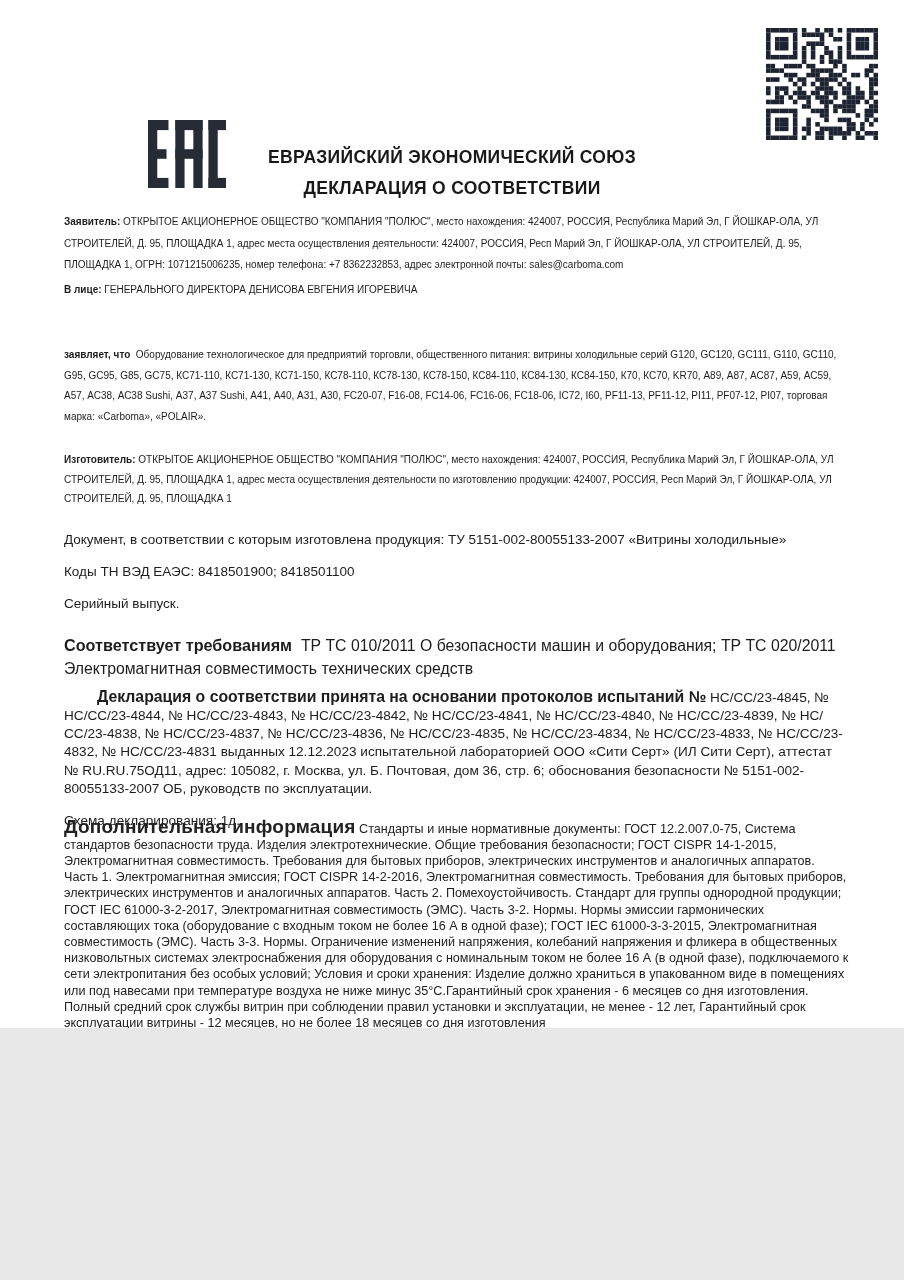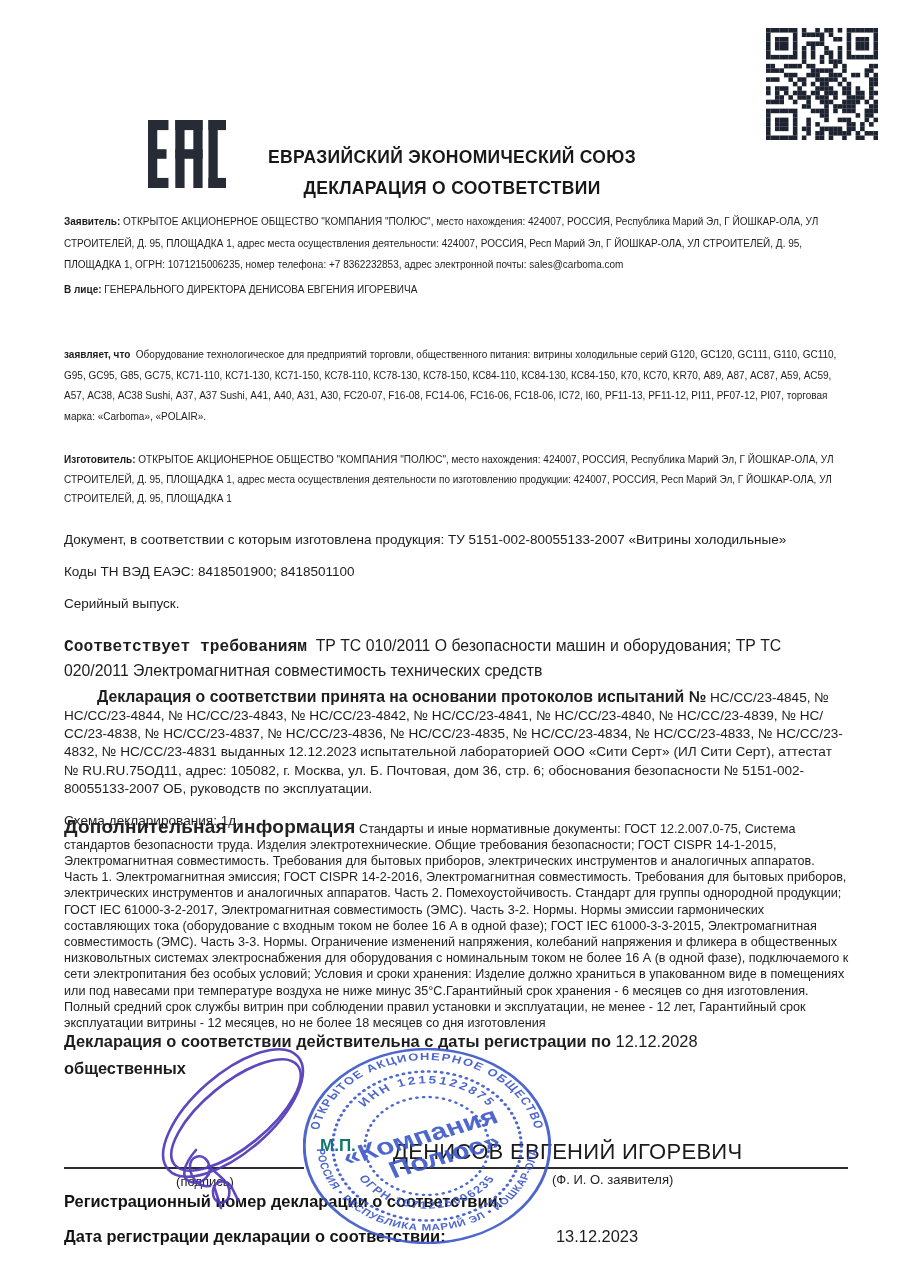--- a/index.html
+++ b/index.html
@@ -1,28 +1,28 @@
 <!DOCTYPE html>
 <html><head>
 <meta charset="utf-8">
 <style>
   html,body{margin:0;padding:0;background:#e8e8e8;}
-  .page{position:relative;width:904px;height:1280px;background:#ffffff;overflow:hidden;
+  .page{position:relative;width:904px;height:1028px;background:#ffffff;overflow:hidden;
         font-family:"Liberation Sans",sans-serif;color:#1d1d1d;margin:0 auto;}
   .abs{position:absolute;}
   .col{left:64px;width:786px;}
   .title{left:0;width:904px;text-align:center;font-weight:700;font-size:17.5px;color:#181818;letter-spacing:.3px;}
   .body-text{font-size:10px;line-height:21.5px;}
   .body-text p{margin:0;}
   b.lead{font-weight:700;}
   .sec-declares{line-height:20.5px;}
   .sec-manuf{line-height:19.5px;}
   .small-line{font-size:13.5px;line-height:17px;}
   .sec-complies{font-size:15.8px;line-height:23px;}
-  .sec-complies b{font-size:16.2px;font-family:Liberation Mono, monospace;}
+  .sec-complies b{font-size:16.2px;}
   .sec-protocols{font-size:13.6px;line-height:18.3px;}
   .sec-protocols b{font-size:15.8px;margin-left:33px;}
   .sec-protocols .scheme{margin-top:1px;}
   .sec-additional{font-size:12.6px;line-height:16.2px;color:#222;}
   .sec-additional b{font-size:19px;letter-spacing:.2px;}
   .sec-validity{font-size:16.4px;line-height:27px;}
   .sec-validity b{font-weight:700;}
   .sig-line{height:2px;background:#2c2c2c;}
   .caption{font-size:13px;color:#222;}
   .mp-mark{font-weight:700;font-size:17px;color:#0f766e;}

